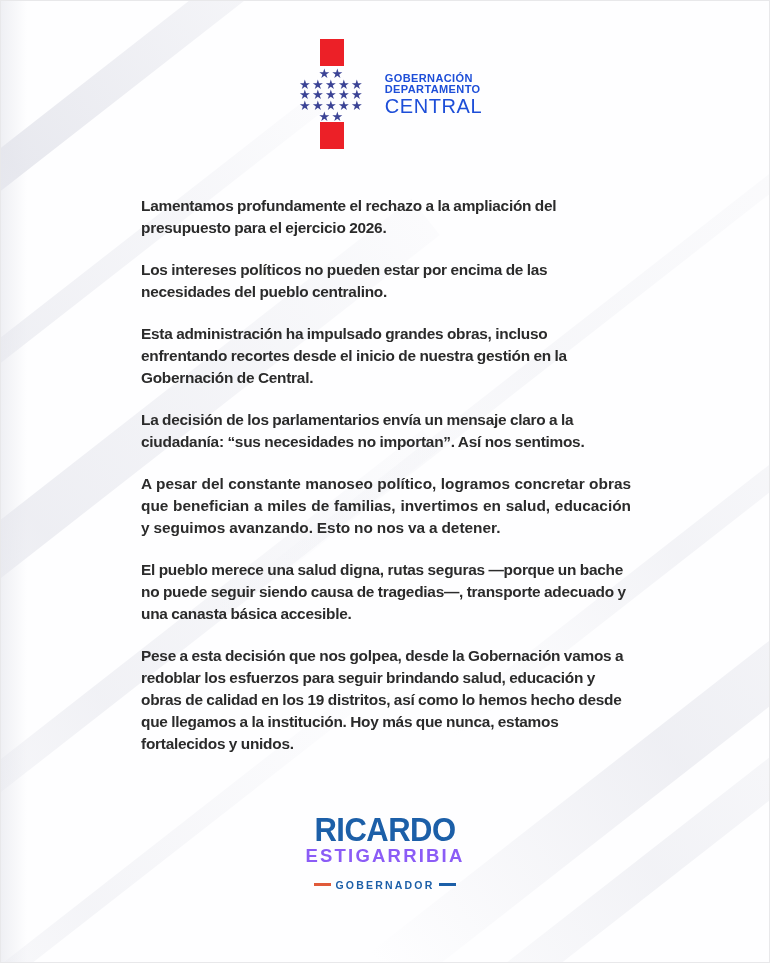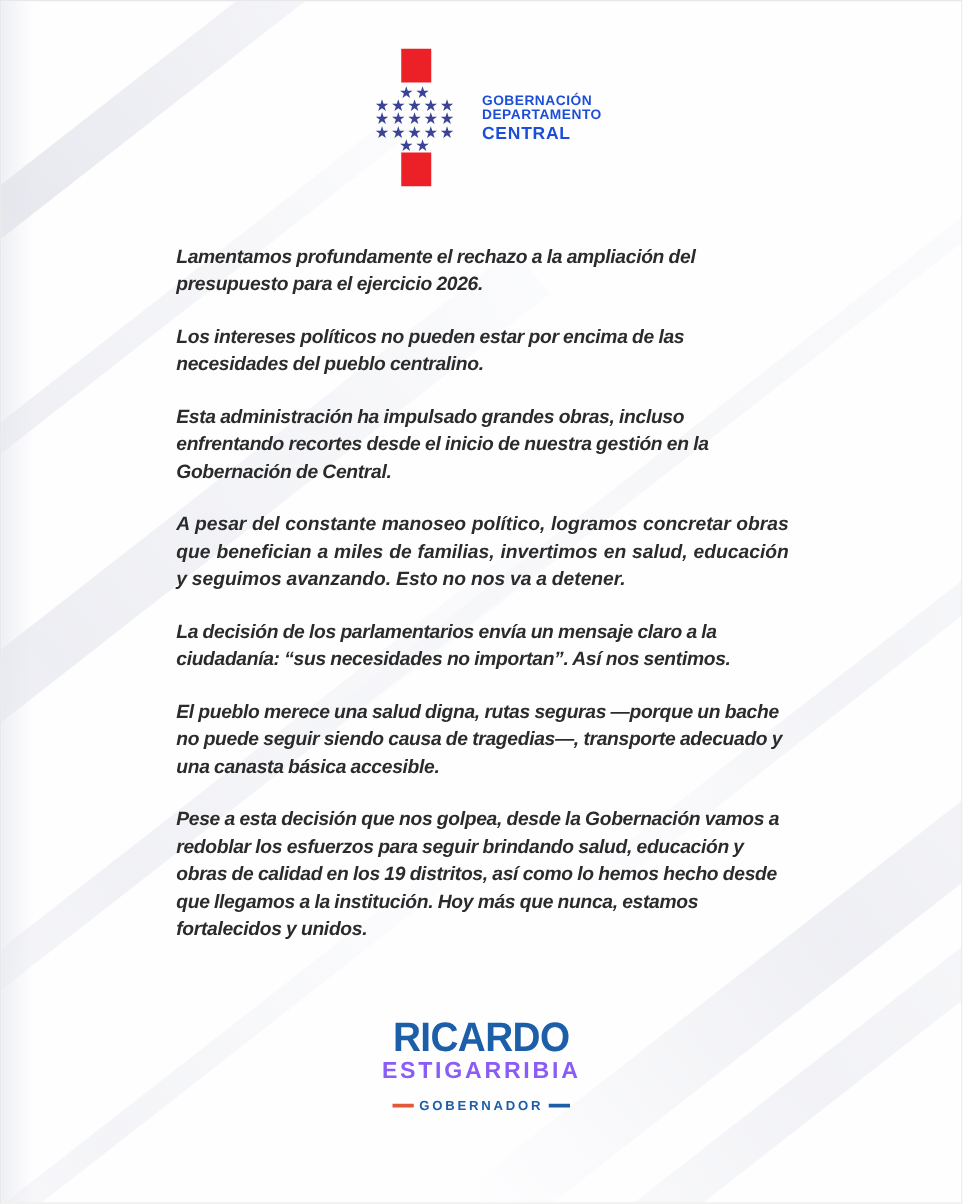--- a/index.html
+++ b/index.html
@@ -106,33 +106,32 @@
     color: #1d4ed8;
     line-height: 1.0;
   }
   .gob-text .l1,
   .gob-text .l2 {
     font-size: 11px;
     font-weight: bold;
     letter-spacing: 0.4px;
   }
   .gob-text .l3 {
-    font-size: 14px;
-    font-weight: bold;
+    font-size: 20px;
+    font-weight: normal;
     letter-spacing: 0.6px;
     margin-top: 1px;
   }
 
   
   .body-copy {
     margin: 0 auto;
     padding: 46px 95px 0 97px;
     box-sizing: border-box;
     width: 682px;
-    font-style: italic;
   }
   .para {
     color: #2b2b2b;
     font-size: 15.4px;
     font-weight: bold;
     line-height: 1.43;
     margin: 0 0 20px 0;
     letter-spacing: -0.25px;
     text-align: left;
     word-spacing: -0.4px;
@@ -253,22 +252,22 @@
           <div class="l3">CENTRAL</div>
         </div>
 
       </div>
     </div>
 
     <div class="body-copy">
       <p class="para">Lamentamos profundamente el rechazo a la ampliación del presupuesto para el ejercicio 2026.</p>
       <p class="para">Los intereses políticos no pueden estar por encima de las necesidades del pueblo centralino.</p>
       <p class="para">Esta administración ha impulsado grandes obras, incluso enfrentando recortes desde el inicio de nuestra gestión en la Gobernación de Central.</p>
+      <p class="para">La decisión de los parlamentarios envía un mensaje claro a la ciudadanía: “sus necesidades no importan”. Así nos sentimos.</p>
       <p class="para justified">A pesar del constante manoseo político, logramos concretar obras que benefician a miles de familias, invertimos en salud, educación y seguimos avanzando. Esto no nos va a detener.</p>
-      <p class="para">La decisión de los parlamentarios envía un mensaje claro a la ciudadanía: “sus necesidades no importan”. Así nos sentimos.</p>
       <p class="para">El pueblo merece una salud digna, rutas seguras —porque un bache no puede seguir siendo causa de tragedias—, transporte adecuado y una canasta básica accesible.</p>
       <p class="para">Pese a esta decisión que nos golpea, desde la Gobernación vamos a redoblar los esfuerzos para seguir brindando salud, educación y obras de calidad en los 19 distritos, así como lo hemos hecho desde que llegamos a la institución. Hoy más que nunca, estamos fortalecidos y unidos.</p>
     </div>
 
     <div class="footer">
       <div class="sig">
         <div class="name">RICARDO</div>
         <div class="surname">ESTIGARRIBIA</div>
         <div class="role-line">
           <span class="dash dash-left"></span>

